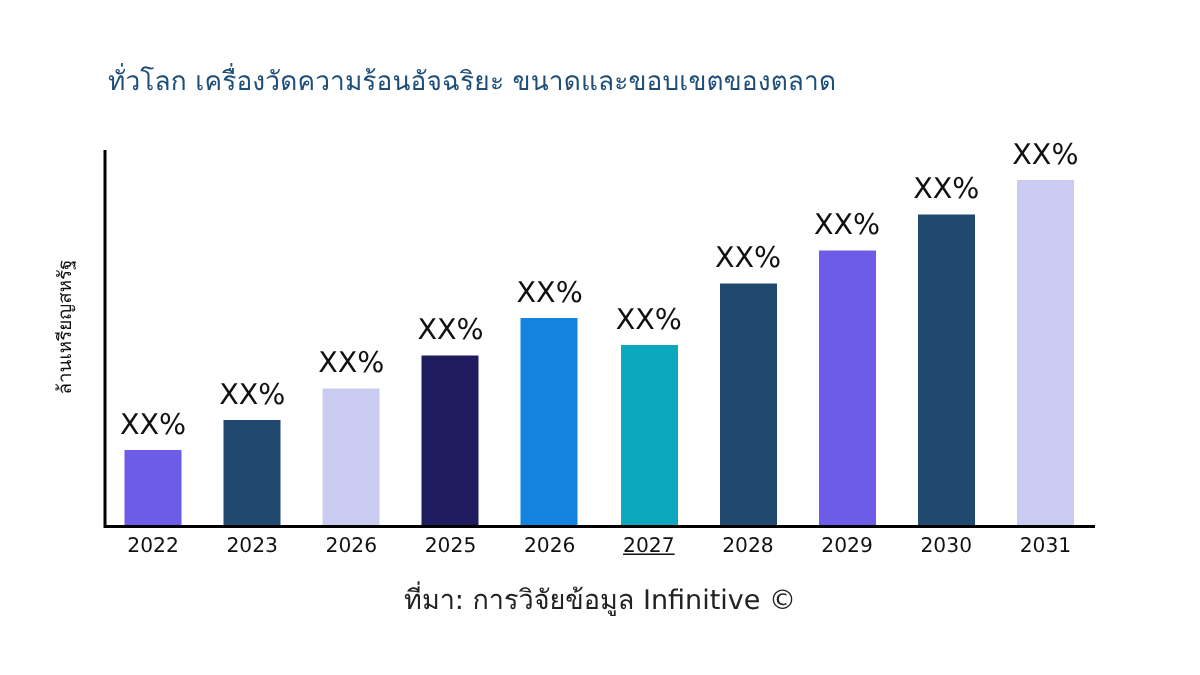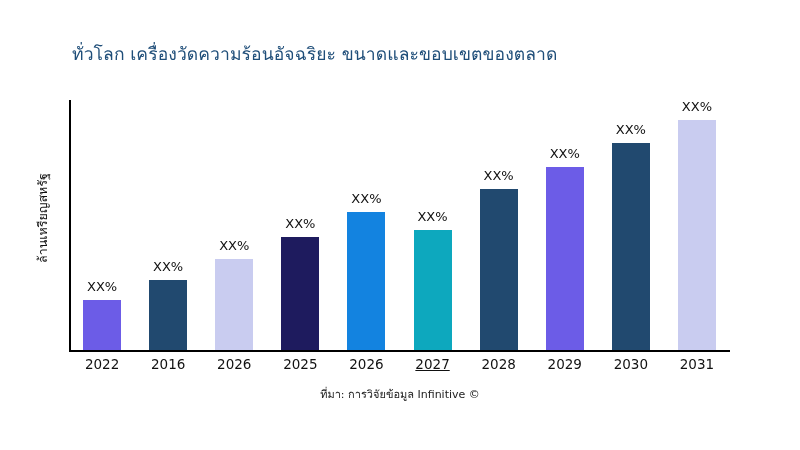--- a/index.html
+++ b/index.html
@@ -79,21 +79,21 @@
     position:absolute;
     left:50%;
     transform:translateX(-50%);
     bottom:0px;
     width:38px;
   }
   .bar-value{
     position:absolute;
     left:50%;
     transform:translateX(-50%);
-    font-size:13px;
+    font-size:19px;
     color:#111111;
     white-space:nowrap;
   }
 
   
   .xlabels{
     position:absolute;
     left:69px; top:356px;
     width:661px; height:24px;
   }
@@ -105,21 +105,21 @@
     font-size:13.5px;
     color:#111111;
   }
 
   
   .source{
     position:absolute;
     left:0px; top:385px;
     width:800px;
     text-align:center;
-    font-size:11px;
+    font-size:18px;
     color:#222222;
   }
 </style>
 </head>
 <body>
 
 <div id="page">
 
   <div class="chart-title">ทั่วโลก เครื่องวัดความร้อนอัจฉริยะ ขนาดและขอบเขตของตลาด</div>
 
@@ -169,21 +169,21 @@
         </div>
         <div class="bar-group" style="left: 592.95px;">
           <div class="bar" style="height: 230px; background: rgb(201, 204, 240);"></div>
           <div class="bar-value" style="bottom: 236px;">XX%</div>
         </div>
       </div>
   </div>
 
   <div class="xlabels" id="xlabels">
       <div class="xlabel" style="left: -1.95px;">2022</div>
-      <div class="xlabel" style="left: 64.15px;">2016</div>
+      <div class="xlabel" style="left: 64.15px;">2023</div>
       <div class="xlabel" style="left: 130.25px;">2026</div>
       <div class="xlabel" style="left: 196.35px;">2025</div>
       <div class="xlabel" style="left: 262.45px;">2026</div>
       <div class="xlabel" style="left: 328.55px; text-decoration: underline;">2027</div>
       <div class="xlabel" style="left: 394.65px;">2028</div>
       <div class="xlabel" style="left: 460.75px;">2029</div>
       <div class="xlabel" style="left: 526.85px;">2030</div>
       <div class="xlabel" style="left: 592.95px;">2031</div>
     </div>
 

